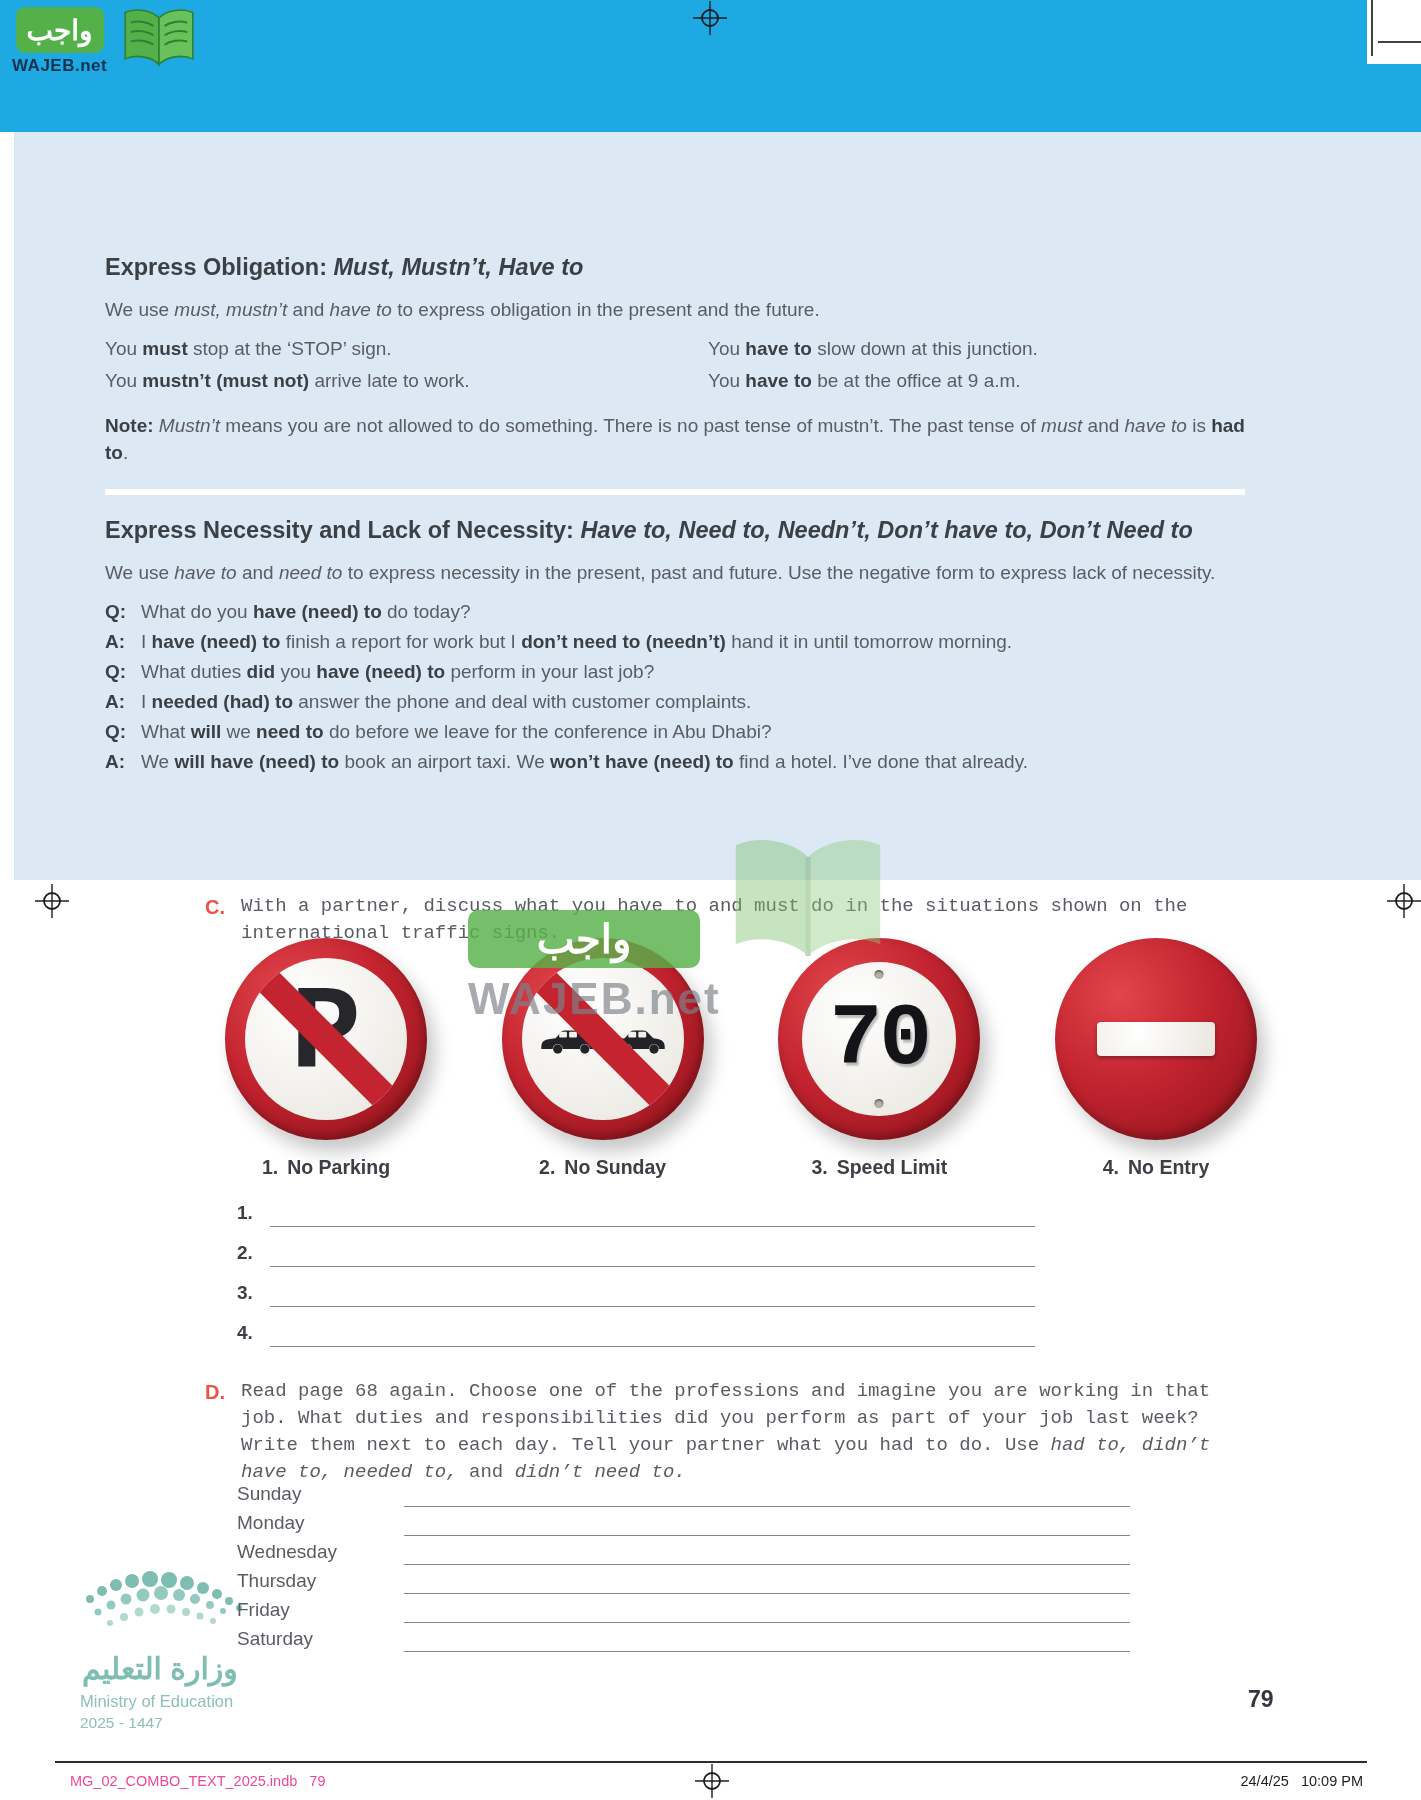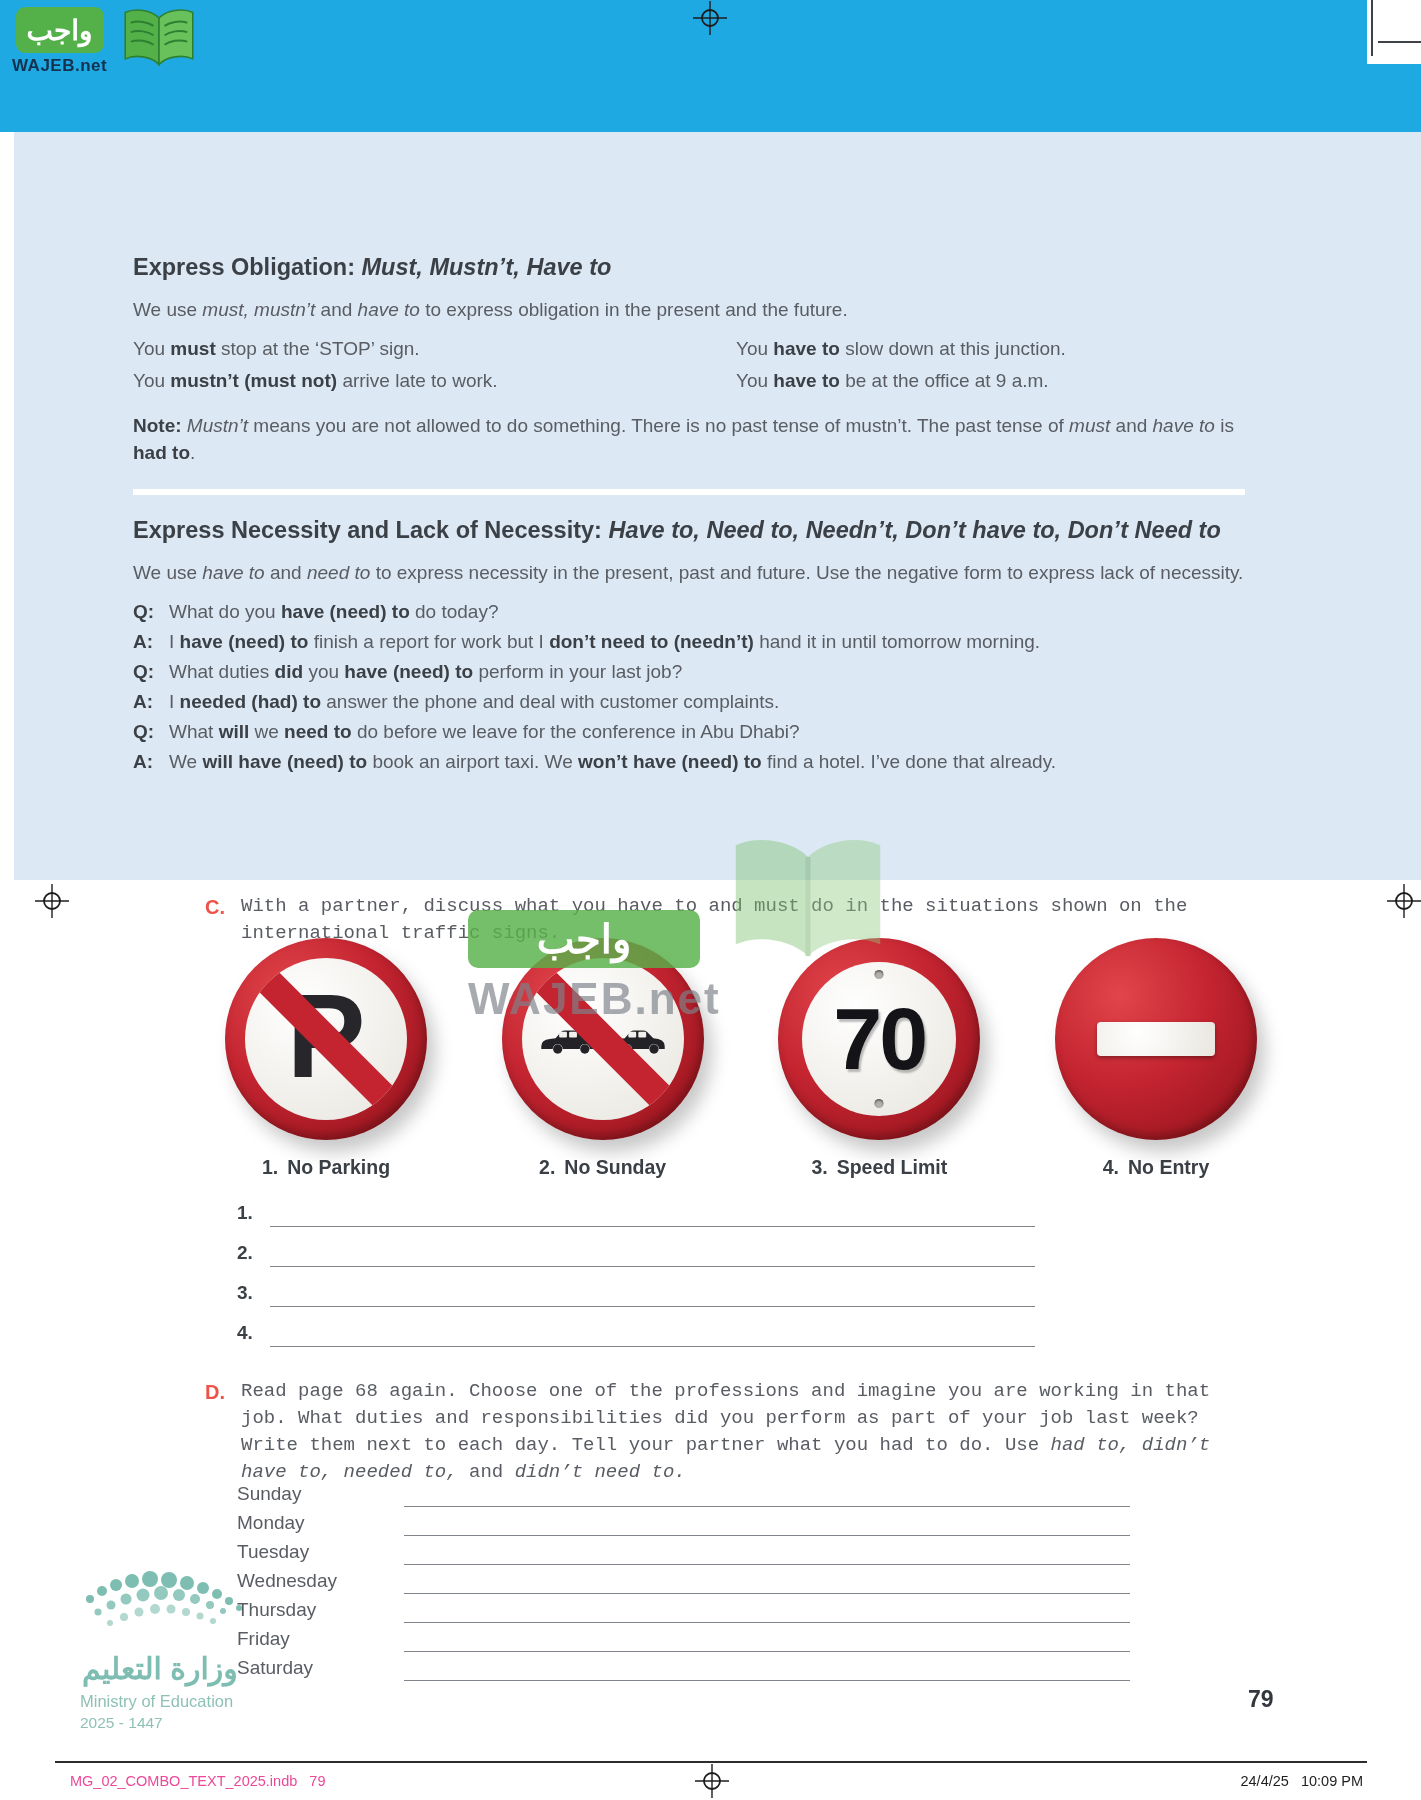--- a/index.html
+++ b/index.html
@@ -35,21 +35,21 @@
   .wajeb-site { margin-top: 3px; font-size: 17px; font-weight: bold; color: #14314f; letter-spacing: .5px; }
   .wajeb-book { width: 80px; height: 66px; }
 
   
   .panel {
     position: absolute; top: 132px; left: 14px;
     width: 1407px; height: 748px;
     background: var(--panel-blue, #dce8f4);
     overflow: hidden;
   }
-  .panel-inner { padding: 120px 176px 0 119px; }
+  .panel-inner { padding: 120px 176px 0 91px; }
   .body-text { font-size: 19px; line-height: 1.42; color: var(--text-gray, #595d63); }
   .body-text b, .qa-label, .cap-num, .cap-text, .answer-num { color: var(--text-dark, #3b4046); }
   .section-title {
     font-size: 23.5px; line-height: 1.3; font-weight: bold;
     color: var(--text-dark, #3b4046); margin-bottom: 14px;
   }
   .intro { margin-bottom: 12px; }
   .examples { display: flex; margin-bottom: 12px; }
   .examples .col-left { width: 603px; flex: none; }
   .examples .col-right { flex: 1; }
@@ -74,21 +74,21 @@
   }
   .sign-item { width: 242px; display: flex; flex-direction: column; align-items: center; }
   .sign {
     position: relative; width: 202px; height: 202px; border-radius: 50%;
     background: radial-gradient(circle at 32% 28%, #e2454b 0%, var(--sign-red, #c32430) 45%, #8c1119 100%);
     box-shadow: 8px 12px 18px rgba(0,0,0,.22), inset -3px -5px 8px rgba(0,0,0,.25);
   }
   .sign-inner {
     position: absolute; border-radius: 50%; overflow: hidden;
     background: radial-gradient(circle at 35% 30%, #ffffff 0%, #eceae4 80%);
-    display: flex; align-items: center; justify-content: center;
+    display: flex; align-items: center; justify-content: center; font-family: Liberation Mono, monospace;
   }
   .inset-20 { inset: 20px; }
   .inset-24 { inset: 24px; }
   .slash {
     position: absolute; left: 50%; top: 50%;
     width: 210px; height: 28px;
     background: var(--sign-red, #c32430);
     transform: translate(-50%, -50%) rotate(45deg);
   }
   .p-letter { font-size: 118px; font-weight: bold; color: #26262b; line-height: 1; margin-top: -6px; }
@@ -330,24 +330,20 @@
     <span class="ex-text">Read page 68 again. Choose one of the professions and imagine you are working in that job. What duties and responsibilities did you perform as part of your job last week? Write them next to each day. Tell your partner what you had to do. Use <i>had to, didn’t have to, needed to,</i> and <i>didn’t need to.</i></span>
   </div>
 
   <div class="days">
     <div class="day-row">
       <span class="day-name">Sunday</span>
       <span class="writing-line"></span>
     </div>
     <div class="day-row">
       <span class="day-name">Monday</span>
-      <span class="writing-line"></span>
-    </div>
-    <div class="day-row">
-      <span class="day-name">Tuesday</span>
       <span class="writing-line"></span>
     </div>
     <div class="day-row">
       <span class="day-name">Wednesday</span>
       <span class="writing-line"></span>
     </div>
     <div class="day-row">
       <span class="day-name">Thursday</span>
       <span class="writing-line"></span>
     </div>

